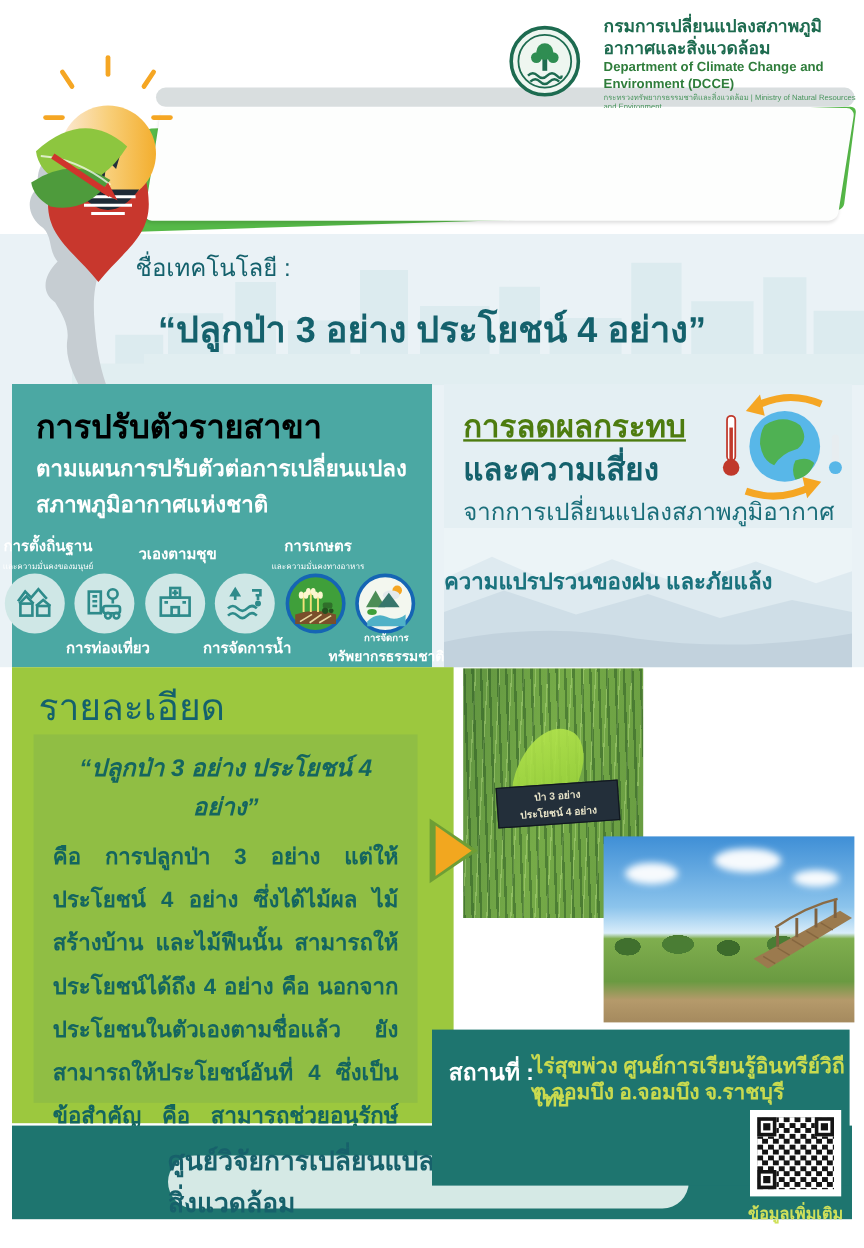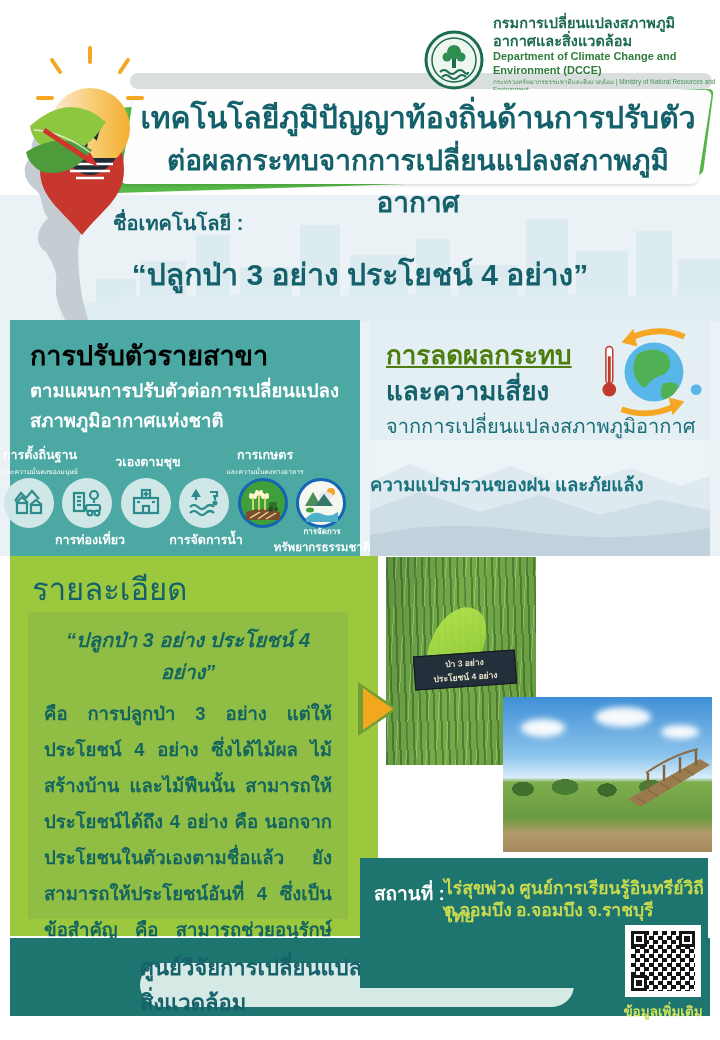--- a/index.html
+++ b/index.html
@@ -1,39 +1,39 @@
 <!DOCTYPE html>
 <html><head>
 <meta charset="utf-8">
 <style>
   * { margin:0; padding:0; box-sizing:border-box; }
   body { font-family:"Liberation Sans", sans-serif; background:#fff; }
   .poster { position:relative; width:720px; height:1040px; background:#ffffff; overflow:hidden; }
 
   
-  .logo-block { position:absolute; left:424px; top:14px; width:292px; display:flex; gap:9px; align-items:flex-end; }
+  .logo-block { position:absolute; left:424px; top:14px; width:292px; display:flex; gap:19px; align-items:center; }
   .logo-text { display:flex; flex-direction:column; line-height:1.25; }
   .org-th { font-size:14.5px; font-weight:bold; color:#1d6b4f; }
   .org-en { font-size:11px; font-weight:bold; color:#2f7d3b; }
   .org-min { font-size:6.4px; color:#48945c; }
   .grey-bar { position:absolute; left:130px; top:73px; width:582px; height:16px; border-radius:9px; background:#d9dedf; }
 
   
   .banner-green { position:absolute; left:117px; top:98px; width:590px; height:86px; background:#56b948; transform:skewX(-9deg) rotate(-1.8deg); border-radius:5px; }
   .banner-white { position:absolute; left:127px; top:90px; width:578px; height:94px; background:#fdfefd; transform:skewX(-9deg); border-radius:7px; box-shadow:0 2px 3px rgba(0,0,0,.12); }
   .banner-text { position:absolute; left:138px; top:95px; width:560px; text-align:center; color:#14616c; font-weight:bold; }
   .banner-text .l1 { font-size:30px; line-height:45px; }
   .banner-text .l2 { font-size:28px; line-height:42px; }
 
   
   .sky-zone { position:absolute; left:0; top:195px; width:720px; height:361px; background:#eaf2f6; }
   .map-th { position:absolute; left:6px; top:112px; }
 
   
-  .tech-label { position:absolute; left:113px; top:207px; font-size:20px; font-weight:bold; color:#14616c; }
+  .tech-label { position:absolute; left:113px; top:207px; font-size:20px; font-weight:normal; color:#14616c; }
   .tech-name { position:absolute; left:90px; top:251px; width:540px; text-align:center; font-size:30px; font-weight:bold; color:#14616c; }
 
   
   .adapt-box { position:absolute; left:10px; top:320px; width:350px; height:236px; background:#4ba8a3; }
   .adapt-title { position:absolute; left:20px; top:14px; font-size:27px; font-weight:bold; color:#000000; }
   .adapt-sub1 { position:absolute; left:20px; top:56px; font-size:18.5px; font-weight:bold; color:#ffffff; }
   .adapt-sub2 { position:absolute; left:20px; top:86px; font-size:18.5px; font-weight:bold; color:#ffffff; }
   .sector-circle { position:absolute; width:50px; height:50px; border-radius:50%; background:#cfe7e6; display:flex; align-items:center; justify-content:center; top:158px; }
   .sector-circle.colored { background:#3f9f3a; border:3px solid #1565b4; }
   .sector-circle.colored2 { background:#f3f7ef; border:3px solid #1565b4; }
@@ -144,24 +144,20 @@
       </g>
     </svg>
   </div>
 
   <svg class="map-th" width="130" height="240" viewBox="0 0 130 240">
     <path d="M55 5 C40 12 22 22 26 44 C14 54 18 70 30 78 C38 86 34 96 42 106 C30 118 28 132 40 140 C46 150 52 160 50 172 C48 190 58 204 64 218 C70 234 80 248 88 256 C93 262 99 259 100 252 C96 242 90 230 86 218 C80 203 76 188 74 170 C72 150 70 130 78 112 C88 95 102 86 108 70 C114 57 110 45 100 40 C96 28 86 18 76 12 C68 5 62 1 55 5 Z" fill="#c6cdd2"></path>
   </svg>
 
   <div class="banner-green"></div>
   <div class="banner-white"></div>
-  <div class="banner-text">
-    <div class="l1">เทคโนโลยีภูมิปัญญาท้องถิ่นด้านการปรับตัว</div>
-    <div class="l2">ต่อผลกระทบจากการเปลี่ยนแปลงสภาพภูมิอากาศ</div>
-  </div>
 
   <svg style="position:absolute;left:12px;top:32px;" width="140" height="208" viewBox="0 0 140 208">
     <g stroke="#f5a623" stroke-width="4" stroke-linecap="round">
       <line x1="78" y1="16" x2="78" y2="30"></line>
         <line x1="40" y1="28" x2="48" y2="40"></line>
       <line x1="116" y1="28" x2="108" y2="40"></line>
         <line x1="26" y1="66" x2="40" y2="66"></line>
       <line x1="130" y1="66" x2="116" y2="66"></line>
     </g>
     <path d="M70 84 C42 84 28 108 28 138 C28 166 50 178 70 203 C90 178 112 166 112 138 C112 108 98 84 70 84 Z" fill="#c8372d"></path>

